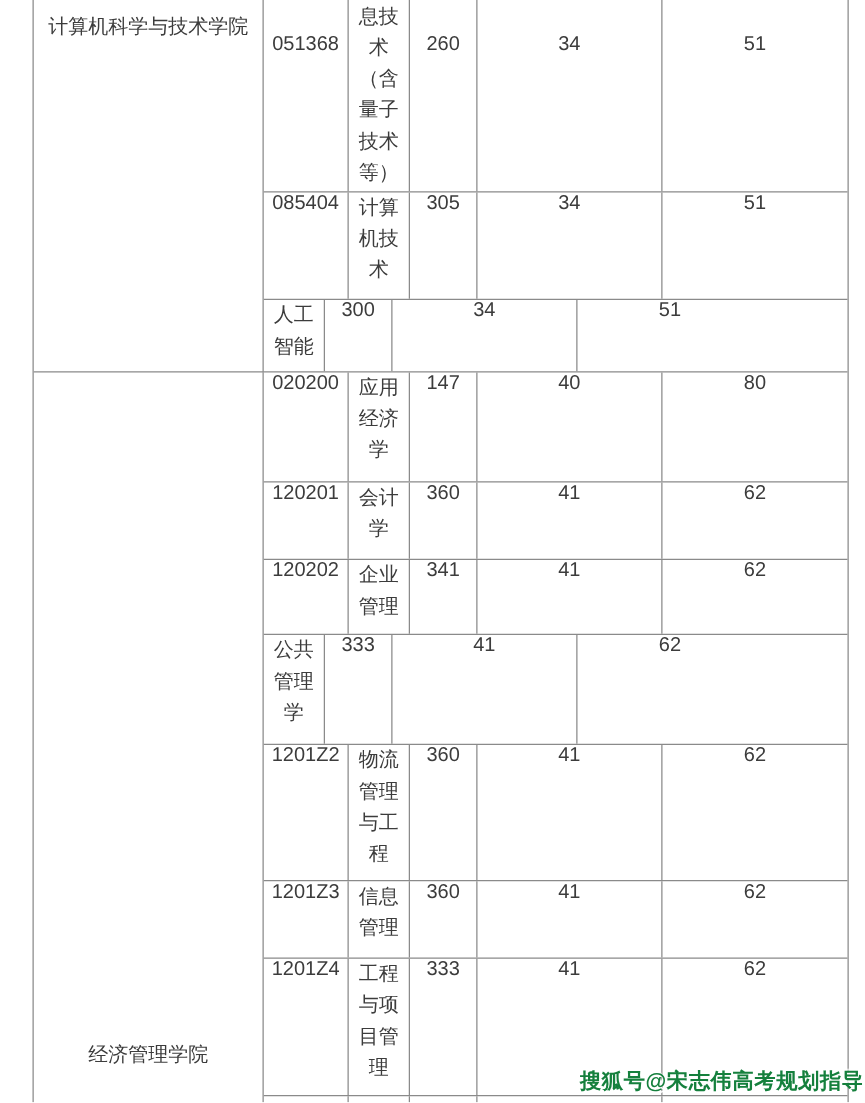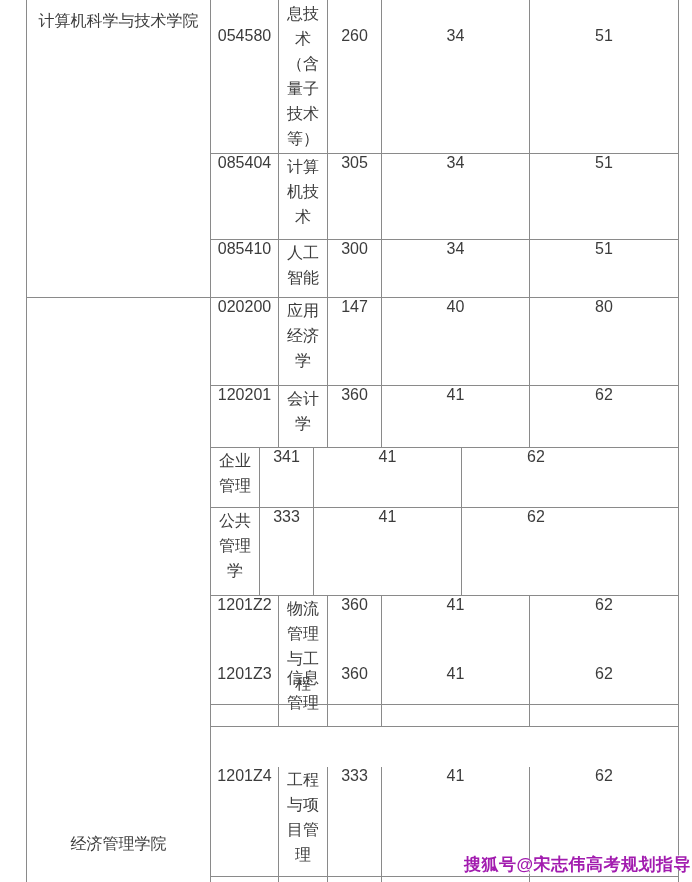--- a/index.html
+++ b/index.html
@@ -39,41 +39,41 @@
   .c-s2{width:148px;}
   .c-s3{width:148px;border-right:none;}
   .c-major span{display:block;white-space:pre-line;line-height:25px;text-align:center;}
   
   .clip-top .cell{align-items:flex-start;}
   .clip-top .c-code,.clip-top .c-s1,.clip-top .c-s2,.clip-top .c-s3{padding-top:27px;}
   .clip-top .c-major{padding-top:1px;}
   
   .watermark{
     position:absolute;right:1px;bottom:6px;z-index:5;
-    font-size:17px;font-weight:bold;letter-spacing:0.5px;color:#a21caf;
+    font-size:17px;font-weight:bold;letter-spacing:0.5px;color:#15803d;
     text-shadow:2px 2px 0 rgba(255,255,255,0.95),-1px -1px 0 rgba(255,255,255,0.65);
     white-space:nowrap;
   }
 </style>
 </head>
 <body>
 
 <div class="stage">
   <div class="table-wrap">
 
     <div class="college-cell g1">
       <span class="college-label">计算机科学与技术学院</span>
     </div>
     <div class="college-cell g2">
       <span class="college-label">经济管理学院</span>
     </div>
 
     <div class="trow clip-top" style="top:0;height:154px;">
       <div class="cell c-code">
-          <span>054580</span>
+          <span>051368</span>
         </div>
       <div class="cell c-major">
           <span>息技
 术
 （含
 量子
 技术
 等）</span>
         </div>
       <div class="cell c-s1">
@@ -101,23 +101,20 @@
         </div>
       <div class="cell c-s2">
           <span>34</span>
         </div>
       <div class="cell c-s3">
           <span>51</span>
         </div>
     </div>
 
     <div class="trow" style="top:240px;height:58px;">
-      <div class="cell c-code">
-          <span>085410</span>
-        </div>
       <div class="cell c-major">
           <span>人工
 智能</span>
         </div>
       <div class="cell c-s1">
           <span>300</span>
         </div>
       <div class="cell c-s2">
           <span>34</span>
         </div>
@@ -159,20 +156,23 @@
         </div>
       <div class="cell c-s2">
           <span>41</span>
         </div>
       <div class="cell c-s3">
           <span>62</span>
         </div>
     </div>
 
     <div class="trow" style="top:448px;height:60px;">
+      <div class="cell c-code">
+          <span>120202</span>
+        </div>
       <div class="cell c-major">
           <span>企业
 管理</span>
         </div>
       <div class="cell c-s1">
           <span>341</span>
         </div>
       <div class="cell c-s2">
           <span>41</span>
         </div>
@@ -212,21 +212,21 @@
           <span>360</span>
         </div>
       <div class="cell c-s2">
           <span>41</span>
         </div>
       <div class="cell c-s3">
           <span>62</span>
         </div>
     </div>
 
-    <div class="trow" style="top:665px;height:62px;">
+    <div class="trow" style="top:705px;height:62px;">
       <div class="cell c-code">
           <span>1201Z3</span>
         </div>
       <div class="cell c-major">
           <span>信息
 管理</span>
         </div>
       <div class="cell c-s1">
           <span>360</span>
         </div>

